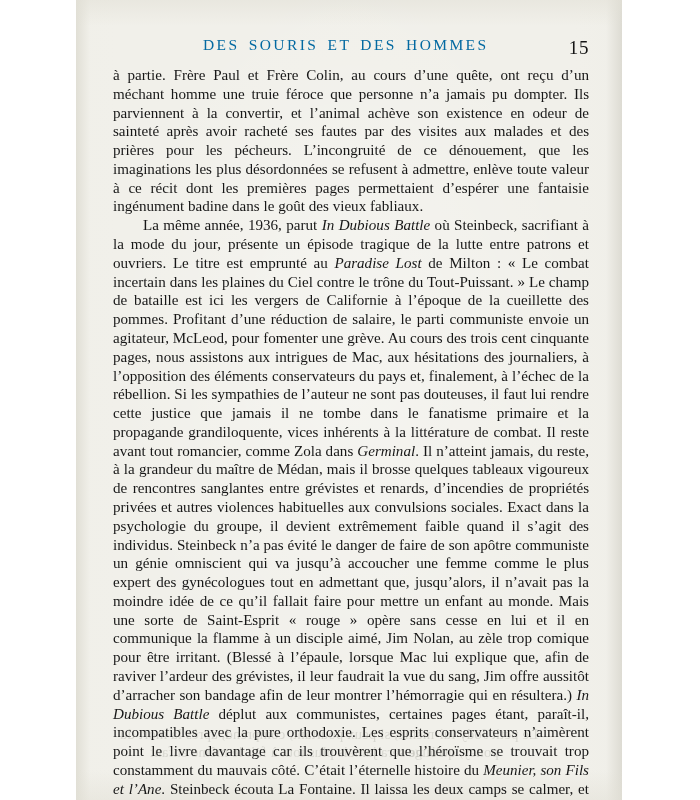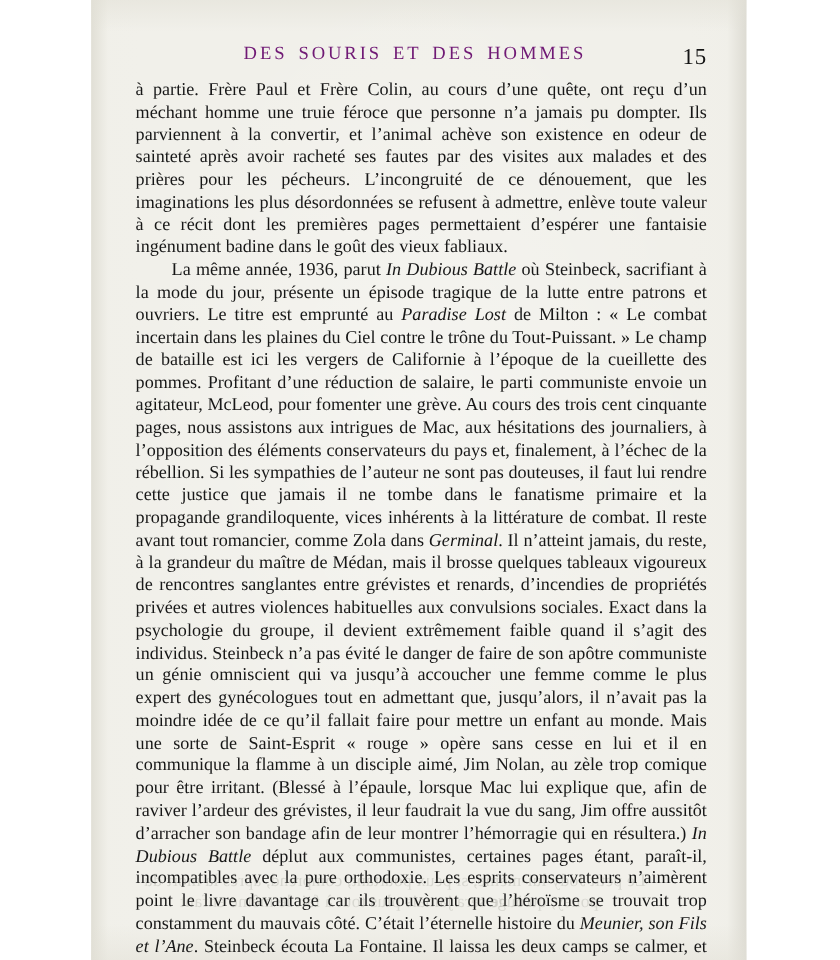--- a/index.html
+++ b/index.html
@@ -62,21 +62,21 @@
     width: 476px;
     height: 22px;
   }
   .head-title {
     position: absolute;
     left: 90px;
     top: 0;
     font-size: 15.5px;
     letter-spacing: 2.4px;
     word-spacing: 3px;
-    color: #701a75;
+    color: #0369a1;
     white-space: nowrap;
   }
   .folio {
     position: absolute;
     right: 0;
     top: 1px;
     font-size: 19px;
     letter-spacing: 0.6px;
     color: #141414;
   }

